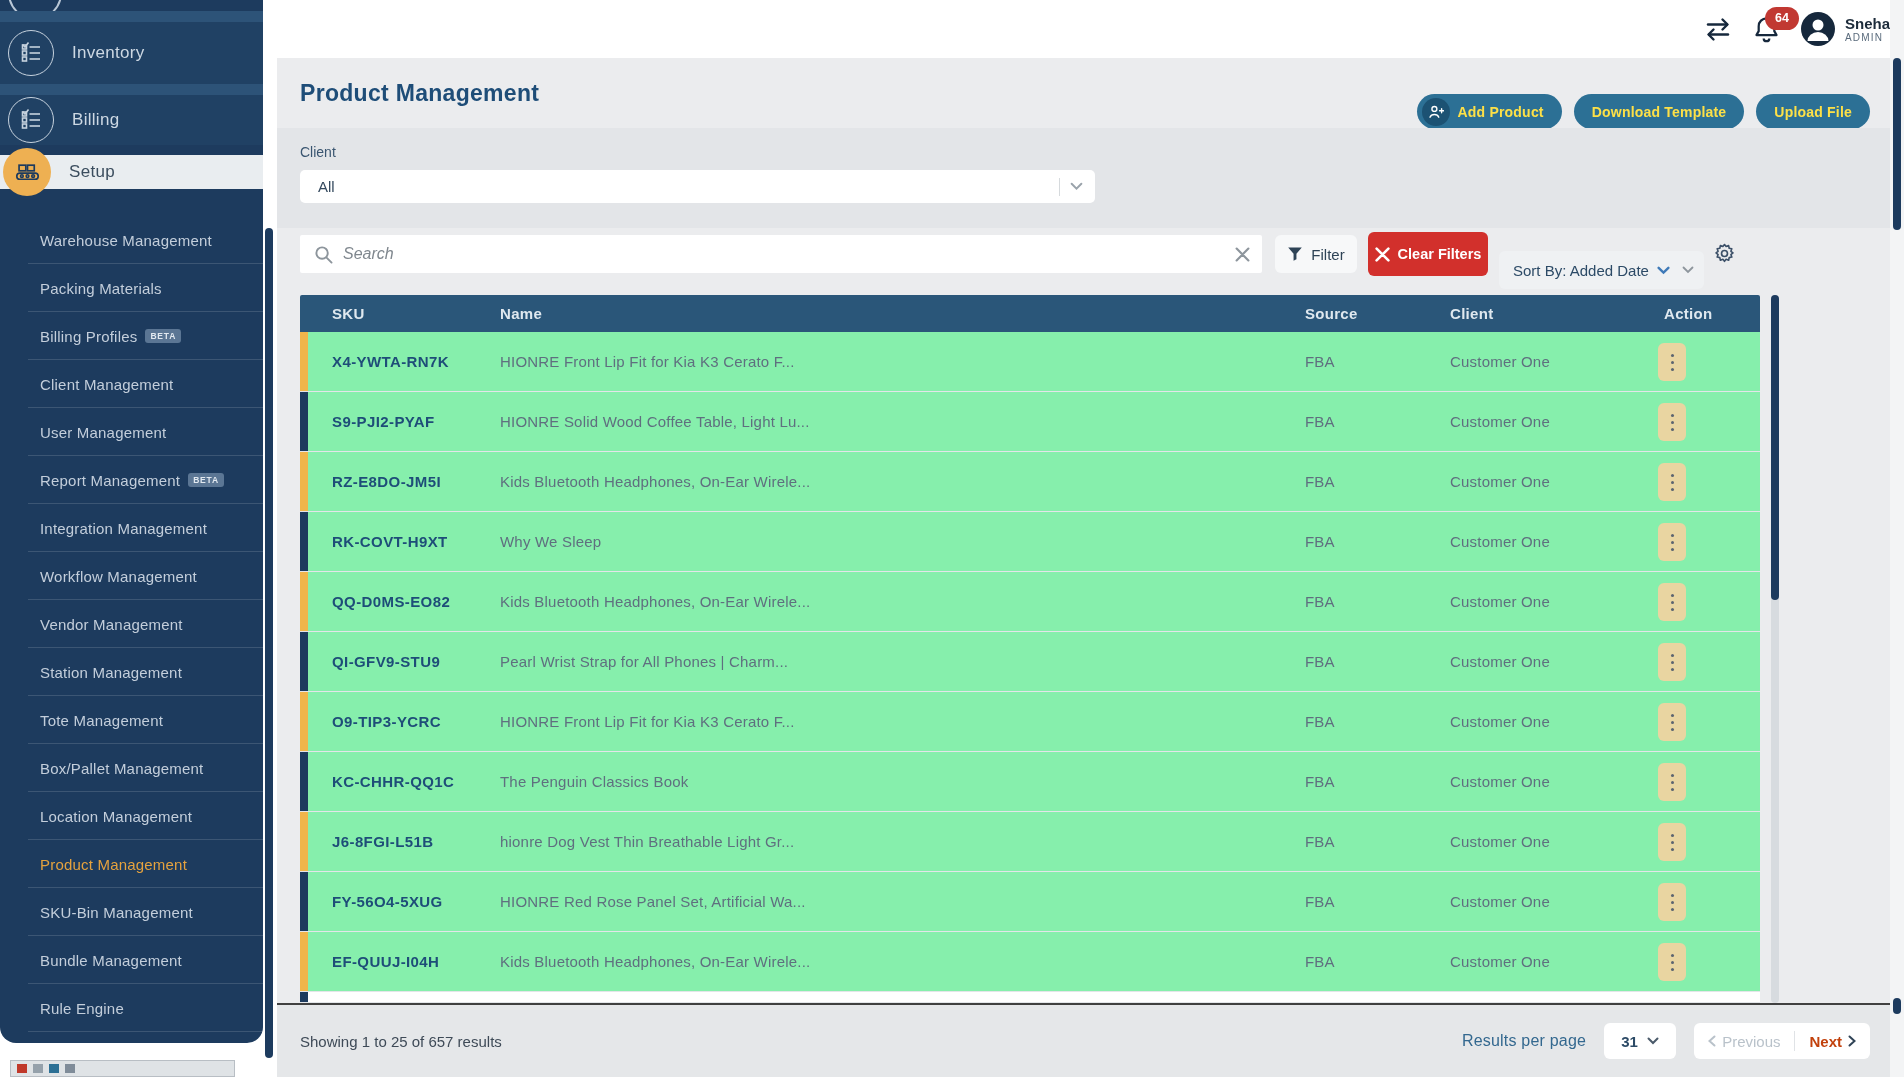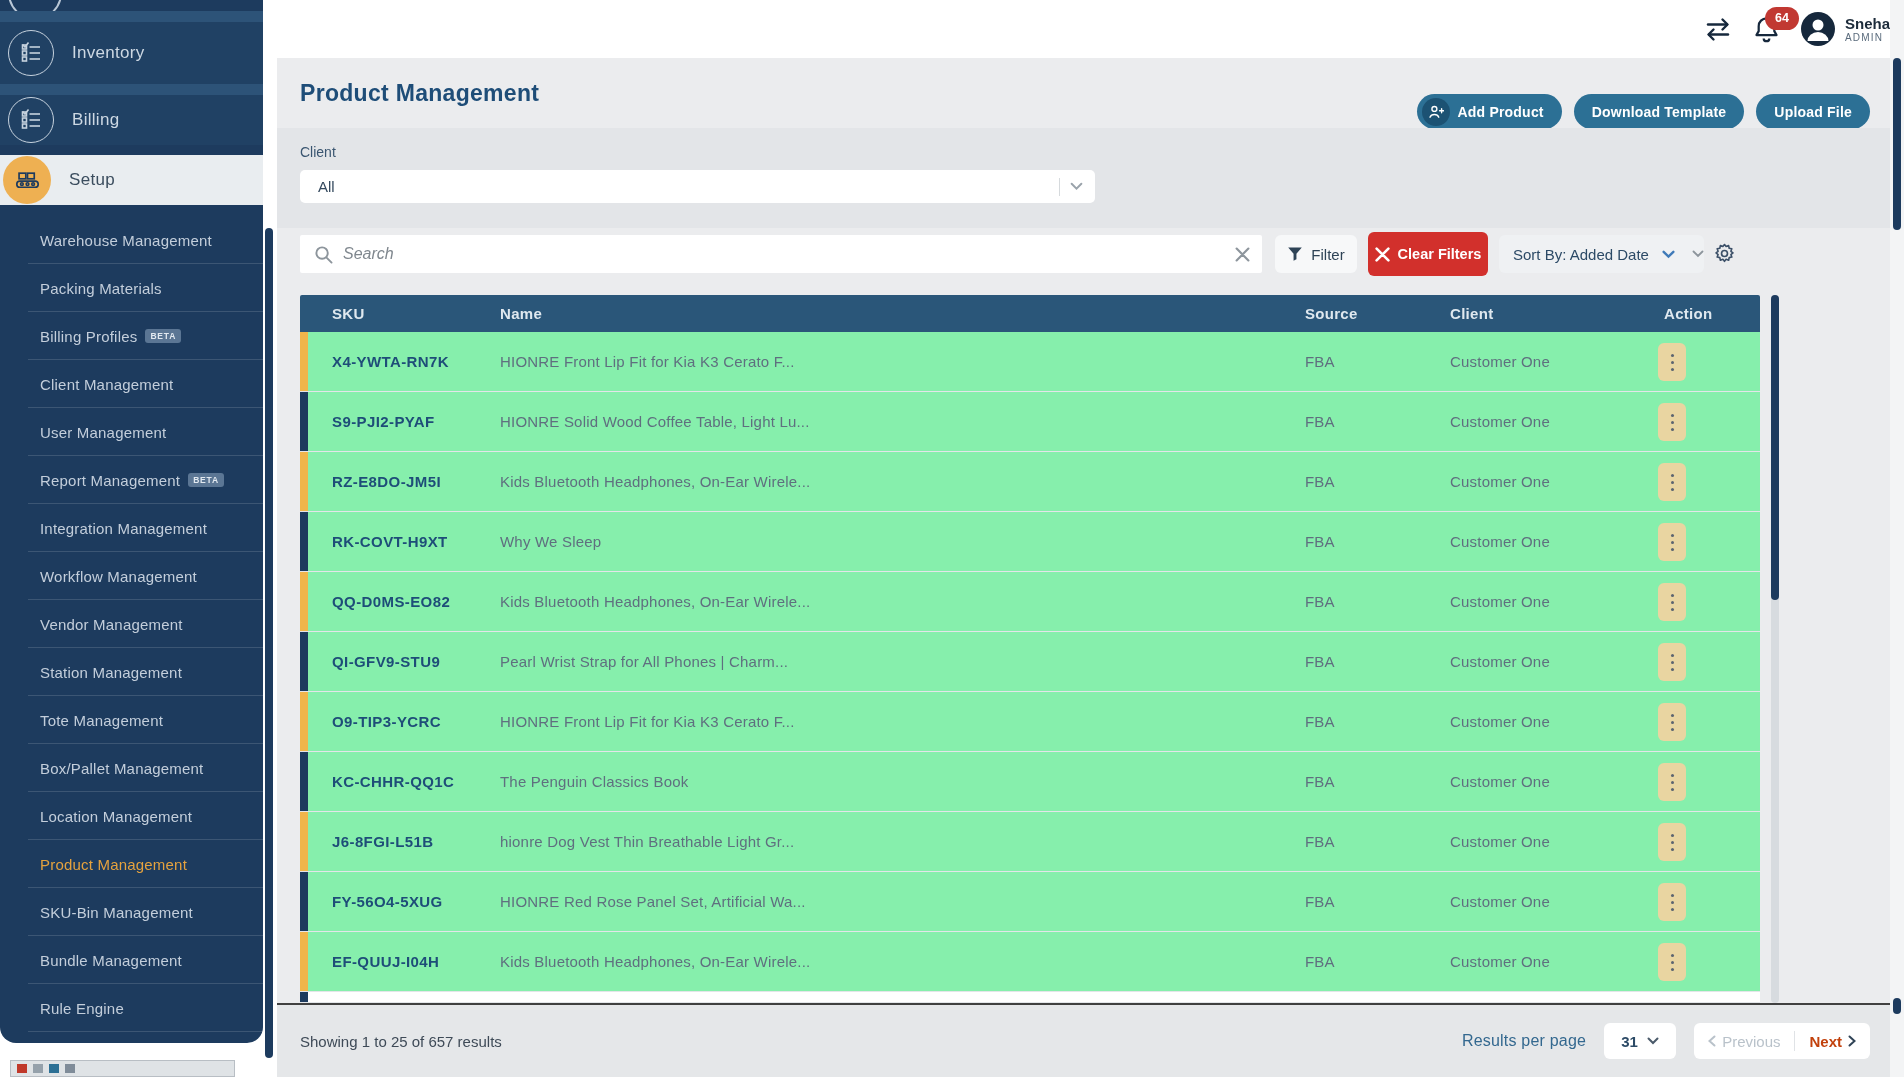--- a/index.html
+++ b/index.html
@@ -10,21 +10,21 @@
   .sidebar { position:absolute; left:0; top:0; width:263px; height:1043px;
     background:#1d3b5e; border-radius:0 0 16px 16px; overflow:hidden; z-index:5; }
   .sb-partial-circle { position:absolute; top:-34px; left:8px; width:54px; height:54px;
     border:2px solid #b9c7d6; border-radius:50%; }
   .sb-band { position:absolute; left:0; width:100%; height:11px; background:#2d5378; }
   .sb-item { position:absolute; left:0; width:100%; height:62px; background:#204164;
     display:flex; align-items:center; cursor:pointer; }
   .sb-item .circle { width:46px; height:46px; border:1.5px solid #c6d2de; border-radius:50%;
     margin-left:8px; display:flex; align-items:center; justify-content:center; flex:0 0 auto; }
   .sb-item .lbl { margin-left:18px; color:#cdd8e3; font-size:17px; letter-spacing:.3px; }
-  .sb-item.setup { background:#e9edf0; height:50px; }
+  .sb-item.setup { background:#e9edf0; height:34px; }
   .sb-item.setup .circle { border:none; background:#eeb052; width:48px; height:48px; margin-left:3px; }
   .sb-item.setup .lbl { color:#3b4d5e; font-weight:500; }
   .submenu { position:absolute; top:216px; left:0; width:100%; }
   .sub-item { height:48px; display:flex; align-items:center; padding-left:40px;
     color:#c3cedb; font-size:15px; letter-spacing:.2px; cursor:pointer; position:relative; }
   .sub-item::after { content:""; position:absolute; left:28px; right:0; bottom:0;
     height:1px; background:rgba(255,255,255,.14); }
   .sub-item.active { color:#e5a23e; }
   .beta { display:inline-block; margin-left:8px; background:#5b7694; color:#e2e9f0;
     font-size:8.5px; font-weight:700; letter-spacing:.8px; padding:2px 5px; border-radius:3px; }
@@ -46,21 +46,21 @@
   .userbox { display:flex; align-items:center; gap:9px; cursor:pointer; }
   .uname { color:#1c2b3a; font-size:15px; font-weight:600; line-height:17px; }
   .urole { color:#5a6b7c; font-size:10px; letter-spacing:1.2px; }
 
   .panel { position:absolute; left:14px; top:58px; width:1613px; height:1019px; background:#ebecee; }
 
   .page-head { position:absolute; top:0; left:23px; right:20px; height:70px;
     display:flex; align-items:center; justify-content:space-between; }
   .page-title { color:#1e4d78; font-size:23px; font-weight:700; letter-spacing:.3px; }
   .head-btns { display:flex; gap:12px; align-items:center; }
-  .pill { height:35px; border:none; border-radius:18px; background:#2c7095; color:#ffffff;
+  .pill { height:35px; border:none; border-radius:18px; background:#2c7095; color:#fde047;
     font-family:inherit; font-size:14px; font-weight:700; letter-spacing:.2px;
     padding:0 18px; cursor:pointer; display:flex; align-items:center; gap:8px;margin-top:37px; }
   .pill .pcircle { width:28px; height:28px; border-radius:50%; background:#1c5273;
     display:flex; align-items:center; justify-content:center; margin-left:-13px; }
 
   .filter-band { position:absolute; top:70px; left:0; width:100%; height:100px; background:#e3e5e8; }
   .client-label { position:absolute; left:23px; top:16px; color:#3a5570; font-size:14px; font-weight:500; }
   .client-select { position:absolute; left:23px; top:42px; width:795px; height:33px; background:#fff;
     border-radius:5px; display:flex; align-items:center; cursor:pointer; }
   .client-select .val { margin-left:18px; color:#34495e; font-size:15px; flex:1; }
@@ -74,22 +74,22 @@
   .search-box input { border:none; outline:none; flex:1; margin-left:10px; font-family:inherit;
     font-size:16px; color:#34495e; background:transparent; }
   .search-box input::placeholder { color:#7f878e; font-style:italic; }
   .clear-x { border:none; background:none; cursor:pointer; margin-right:4px; padding:8px; display:flex; }
   .btn-filter { position:absolute; left:998px; top:0; width:82px; height:38px; background:#f7f8f9;
     border:none; border-radius:6px; color:#2e4356; font-family:inherit; font-size:15px; font-weight:500;
     display:flex; align-items:center; justify-content:center; gap:8px; cursor:pointer; }
   .btn-clear { position:absolute; left:1091px; top:-3px; width:120px; height:44px; background:#d2302c;
     border:none; border-radius:6px; color:#fff; font-family:inherit; font-size:14.5px; font-weight:700;
     display:flex; align-items:center; justify-content:center; gap:8px; cursor:pointer; }
-  .sort-box { position:absolute; left:1222px; top:0; width:205px; height:38px; background:#eff1f3;
-    border-radius:6px; display:flex; align-items:center; cursor:pointer;justify-content:space-between; }
+  .sort-box { position:absolute; left:1222px; top:16px; width:205px; height:38px; background:#eff1f3;
+    border-radius:6px; display:flex; align-items:center; cursor:pointer; }
   .sort-box .sl { margin-left:14px; color:#2c4a66; font-size:15px; font-weight:500; }
   .sort-box .bchev { color:#3f7ab8; margin-left:8px; display:flex; }
   .sort-box .gchev { color:#8d959c; margin-left:12px; display:flex; }
   .gear-btn { position:absolute; left:1436px; top:7px; background:none; border:none; cursor:pointer; display:flex; }
 
   
   .table { position:absolute; left:23px; top:237px; width:1460px; }
   .thead { position:relative; height:37px; background:#2a5679; border-radius:2px 2px 0 0; }
   .thead span { position:absolute; top:0; height:37px; display:flex; align-items:center;
     color:#dfe8ef; font-size:15px; font-weight:600; letter-spacing:.3px; }

